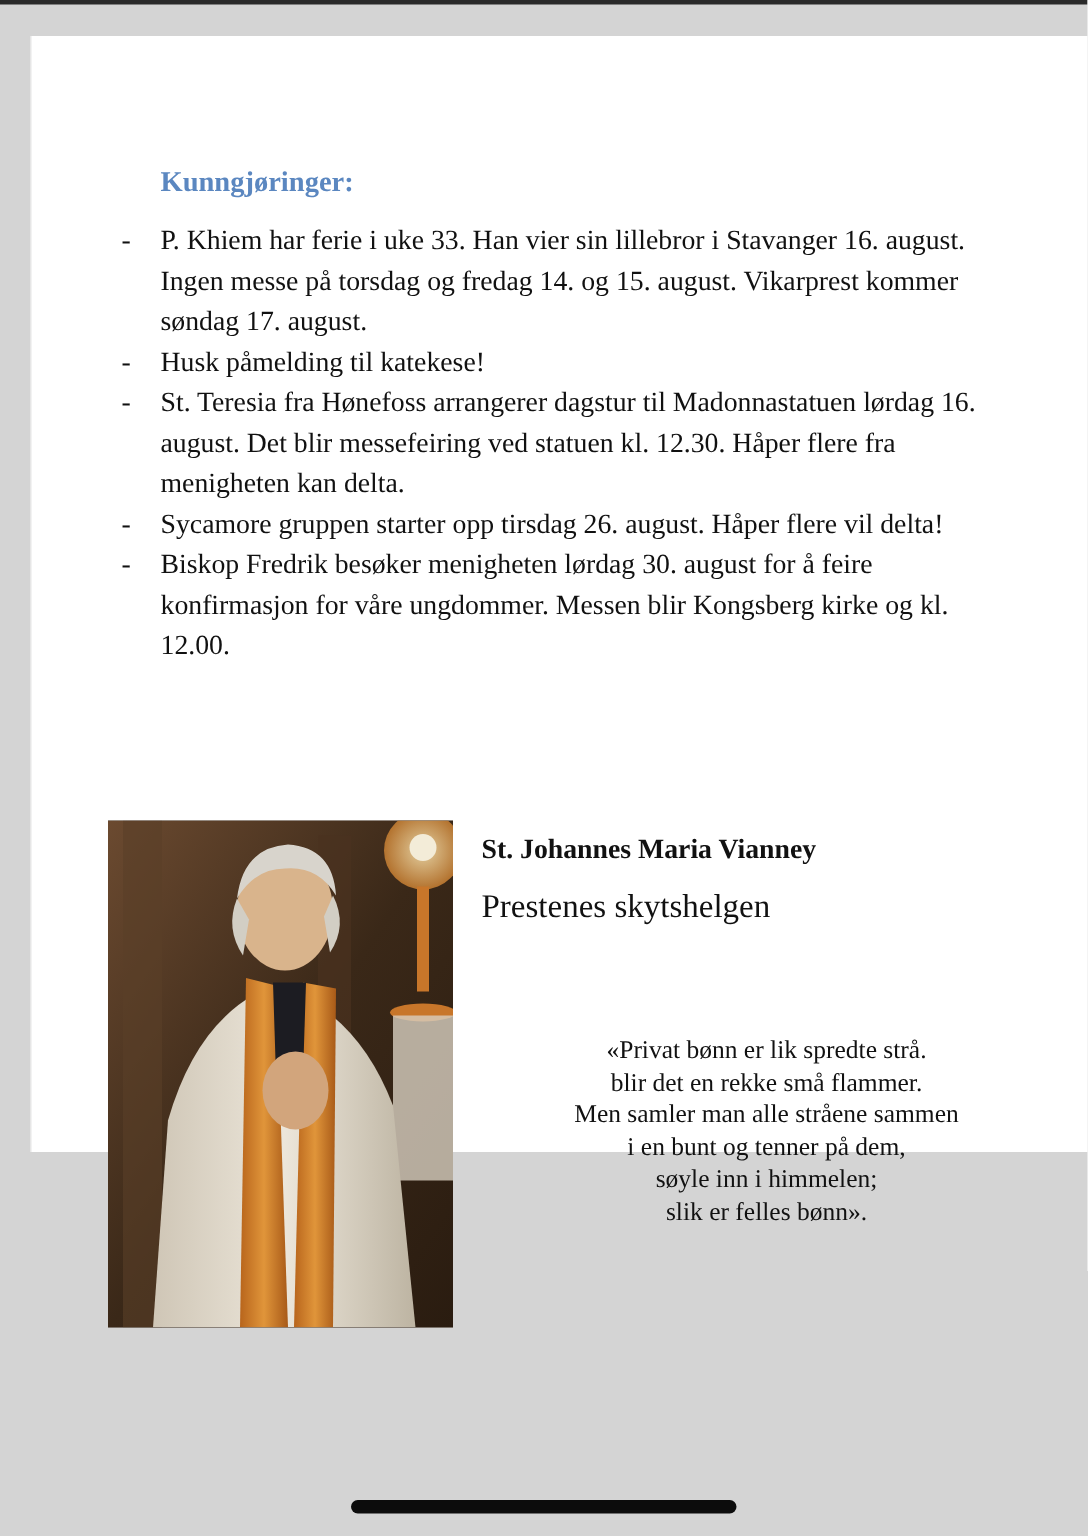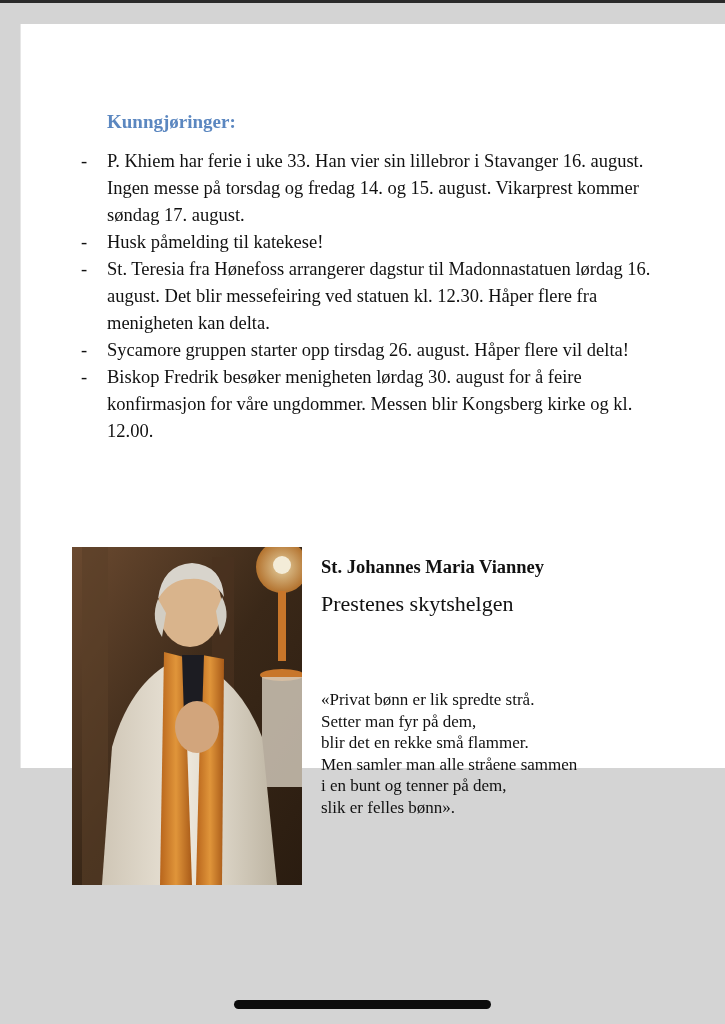--- a/index.html
+++ b/index.html
@@ -78,20 +78,21 @@
   }
   .saint-sub {
     font-size: 22px;
     line-height: 22px;
     margin-top: 13px;
   }
   .quote {
     position: absolute;
     left: 300px; top: 665px;
     width: 380px;
+    text-align: center;
     font-size: 17px;
     line-height: 21.5px;
     color: #111111;
   }
   .quote div { white-space: nowrap; }
   .home-indicator {
     position: absolute;
     left: 234px; top: 1000px;
     width: 257px; height: 9px;
     border-radius: 5px;
@@ -177,22 +178,22 @@
 
   <div class="saint-block">
     <h3 class="saint-name">St. Johannes Maria Vianney</h3>
     <div class="saint-sub">
       <div>Prestenes skytshelgen</div>
     </div>
   </div>
 
   <div class="quote">
     <div>«Privat bønn er lik spredte strå.</div>
-    <div>Setter man fyr på dem,</div>
     <div>blir det en rekke små flammer.</div>
     <div>Men samler man alle stråene sammen</div>
     <div>i en bunt og tenner på dem,</div>
+    <div>søyle inn i himmelen;</div>
     <div>slik er felles bønn».</div>
   </div>
 
 </div>
 
 <div class="home-indicator"></div>
 
 </body></html>

